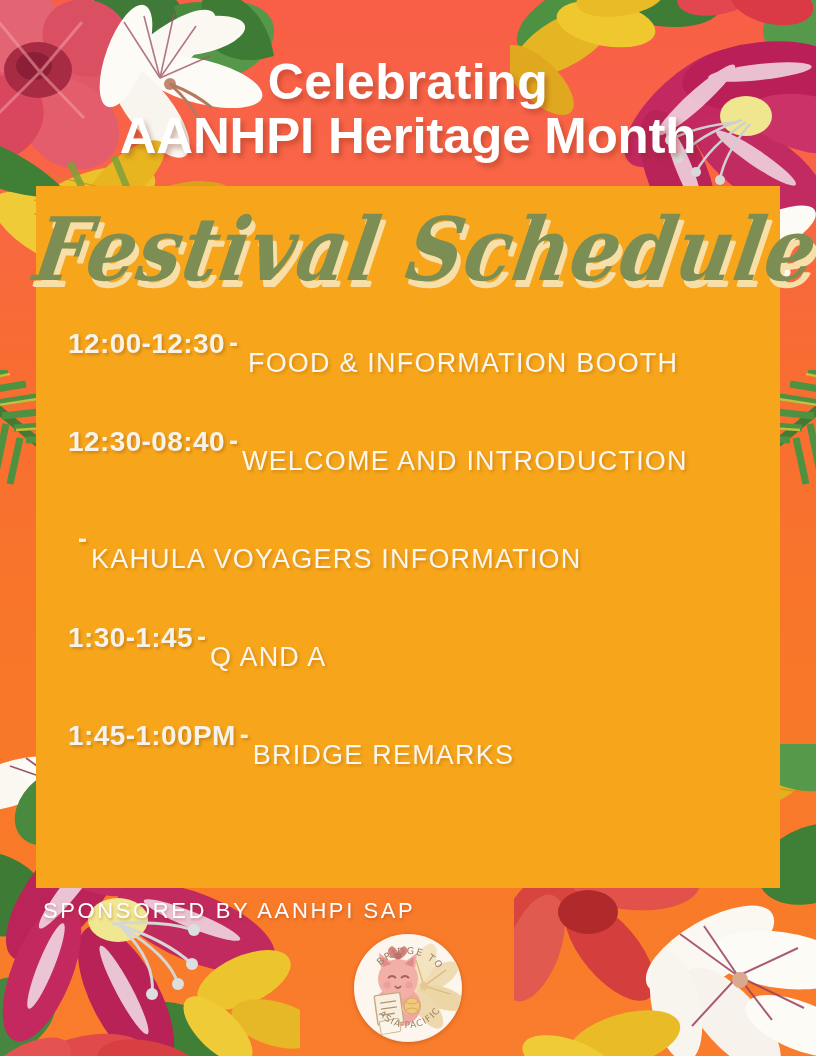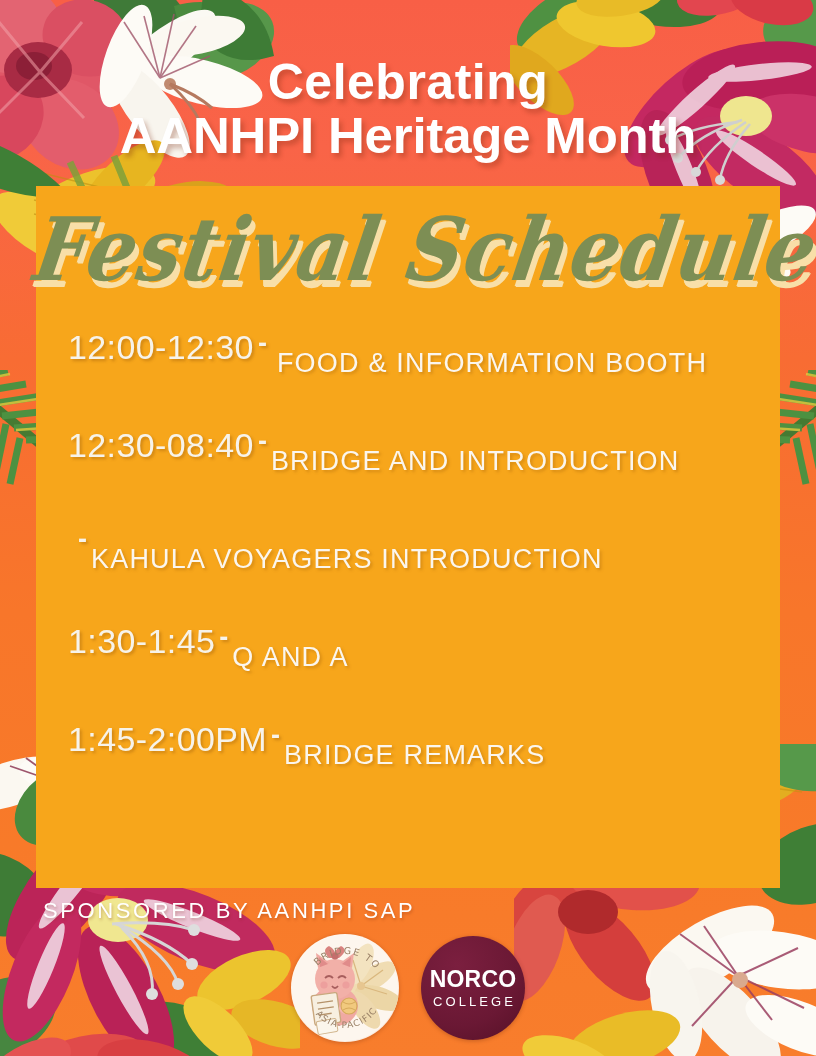--- a/index.html
+++ b/index.html
@@ -116,22 +116,22 @@
     z-index: 7;
   }
   .sched-row {
     height: 98px;
     display: flex;
     align-items: flex-start;
     white-space: nowrap;
   }
   .sched-time {
     font-family: "Liberation Sans Narrow", "Liberation Sans", sans-serif;
-    font-weight: normal;
-    font-size: 34px;
+    font-weight: bold;
+    font-size: 28px;
     color: #f7f3ea;
     letter-spacing: 0.4px;
     text-shadow: 2px 2px 3px rgba(150,85,10,0.42);
   }
   .sched-sep {
     font-family: "Liberation Sans Narrow", "Liberation Sans", sans-serif;
     font-weight: bold;
     font-size: 27px;
     color: #f7f3ea;
     padding: 0 4px;
@@ -502,37 +502,37 @@
     <div class="sched-row">
       <span class="sched-time">12:00-12:30</span>
       <span class="sched-sep">-</span>
       <span class="gap-sm"></span>
       <span class="sched-event">FOOD &amp; INFORMATION BOOTH</span>
     </div>
 
     <div class="sched-row">
       <span class="sched-time">12:30-08:40</span>
       <span class="sched-sep">-</span>
-      <span class="sched-event">BRIDGE AND INTRODUCTION</span>
+      <span class="sched-event">WELCOME AND INTRODUCTION</span>
     </div>
 
     <div class="sched-row">
       <span class="gap-sm"></span>
       <span class="sched-sep">-</span>
-      <span class="sched-event">KAHULA VOYAGERS INTRODUCTION</span>
+      <span class="sched-event">KAHULA VOYAGERS INFORMATION</span>
     </div>
 
     <div class="sched-row">
       <span class="sched-time">1:30-1:45</span>
       <span class="sched-sep">-</span>
       <span class="sched-event">Q AND A</span>
     </div>
 
     <div class="sched-row">
-      <span class="sched-time">1:45-2:00PM</span>
+      <span class="sched-time">1:45-1:00PM</span>
       <span class="sched-sep">-</span>
       <span class="sched-event">BRIDGE REMARKS</span>
     </div>
 
   </div>
 
   <div id="sponsor">
     <span class="sponsor-text">SPONSORED BY AANHPI SAP</span>
   </div>
 
@@ -596,20 +596,16 @@
 
         <text font-family="'DejaVu Sans', sans-serif" font-size="9.5" fill="#9a8167" letter-spacing="1.6">
           <textPath href="#arcTop" startOffset="24%">BRIDGE TO</textPath>
         </text>
         <text font-family="'DejaVu Sans', sans-serif" font-size="9" fill="#9a8167" letter-spacing="1.2">
           <textPath href="#arcBottom" startOffset="22%">ASIA-PACIFIC</textPath>
         </text>
       </svg>
     </div>
 
-    <div class="logo-norco">
-      <div class="norco-main">NORCO</div>
-      <div class="norco-sub">COLLEGE</div>
-    </div>
 
   </div>
 
 </div>
 
 </body></html>

